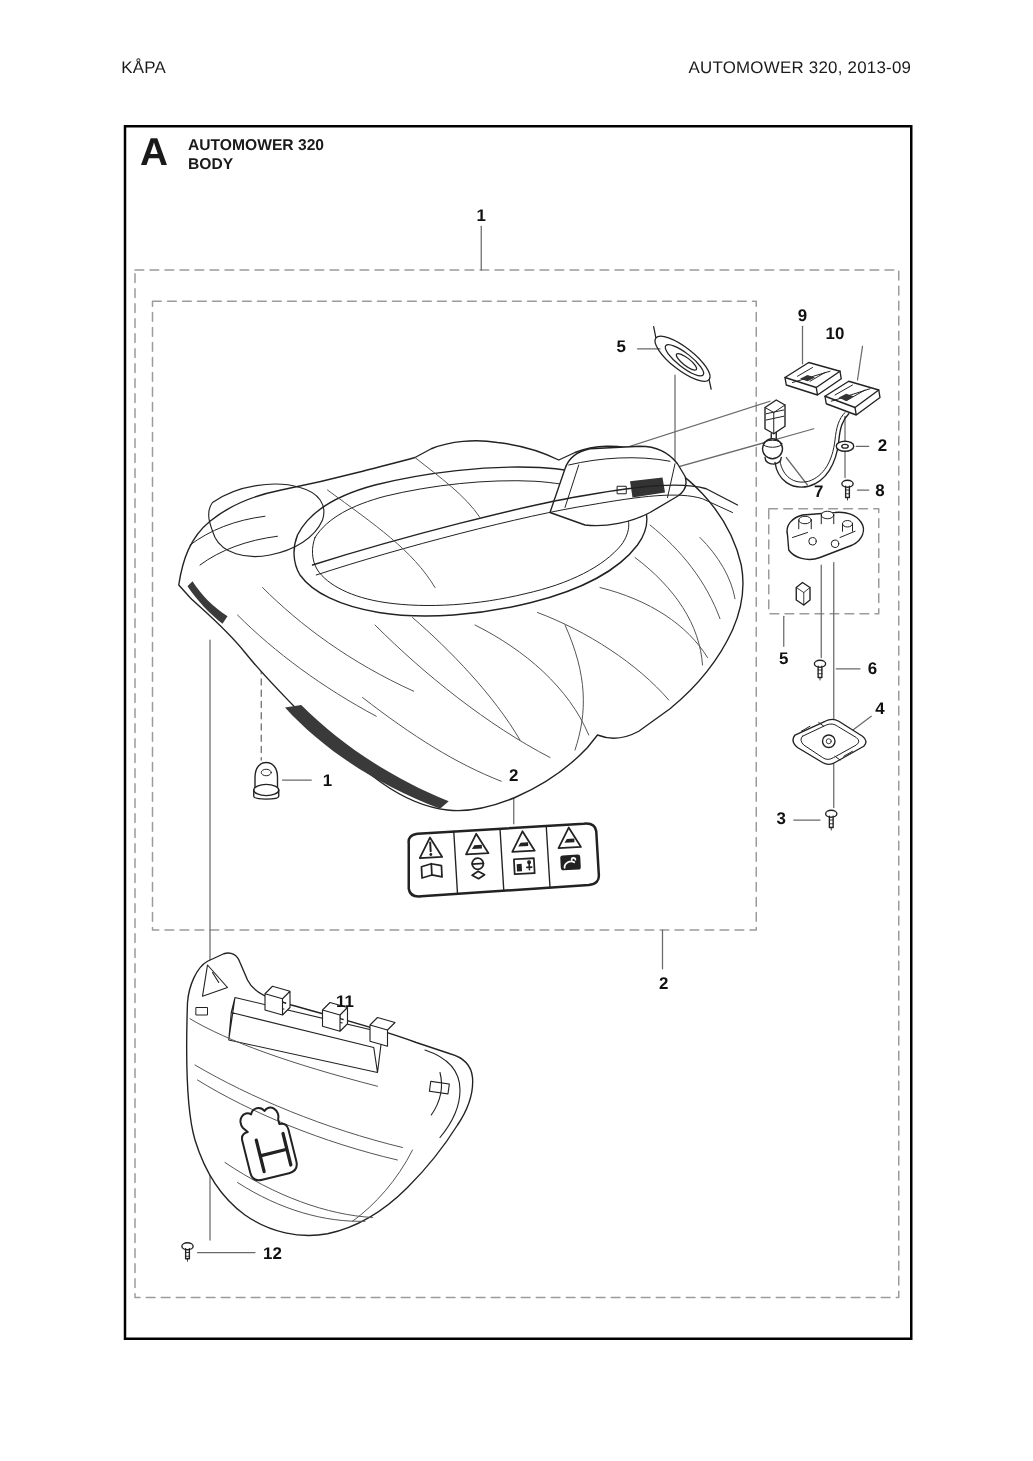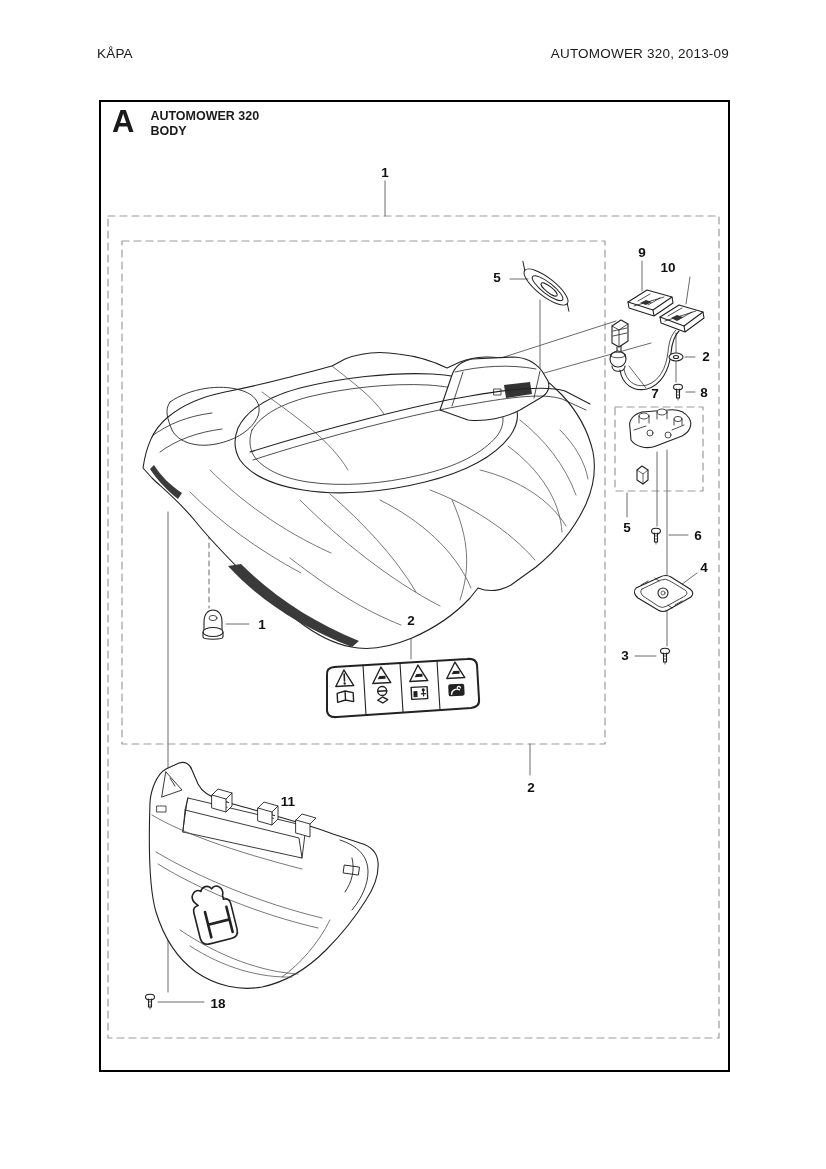--- a/index.html
+++ b/index.html
@@ -309,20 +309,20 @@
   <div class="callout" style="left:385px;top:172px">1</div>
   <div class="callout" style="left:531px;top:787px">2</div>
   <div class="callout" style="left:625px;top:655px">3</div>
   <div class="callout" style="left:704px;top:567px">4</div>
   <div class="callout" style="left:627px;top:527px">5</div>
   <div class="callout" style="left:698px;top:535px">6</div>
   <div class="callout" style="left:655px;top:393px">7</div>
   <div class="callout" style="left:704px;top:392px">8</div>
   <div class="callout" style="left:642px;top:252px">9</div>
   <div class="callout" style="left:668px;top:267px">10</div>
-  <div class="callout" style="left:288px;top:801px">11</div>
-  <div class="callout" style="left:218px;top:1003px">18</div>
+  <div class="callout" style="left:276px;top:801px">11</div>
+  <div class="callout" style="left:218px;top:1003px">12</div>
   <div class="callout" style="left:262px;top:624px">1</div>
   <div class="callout" style="left:411px;top:620px">2</div>
   <div class="callout" style="left:497px;top:277px">5</div>
   <div class="callout" style="left:706px;top:356px">2</div>
 
 </div>
 
 </body></html>

